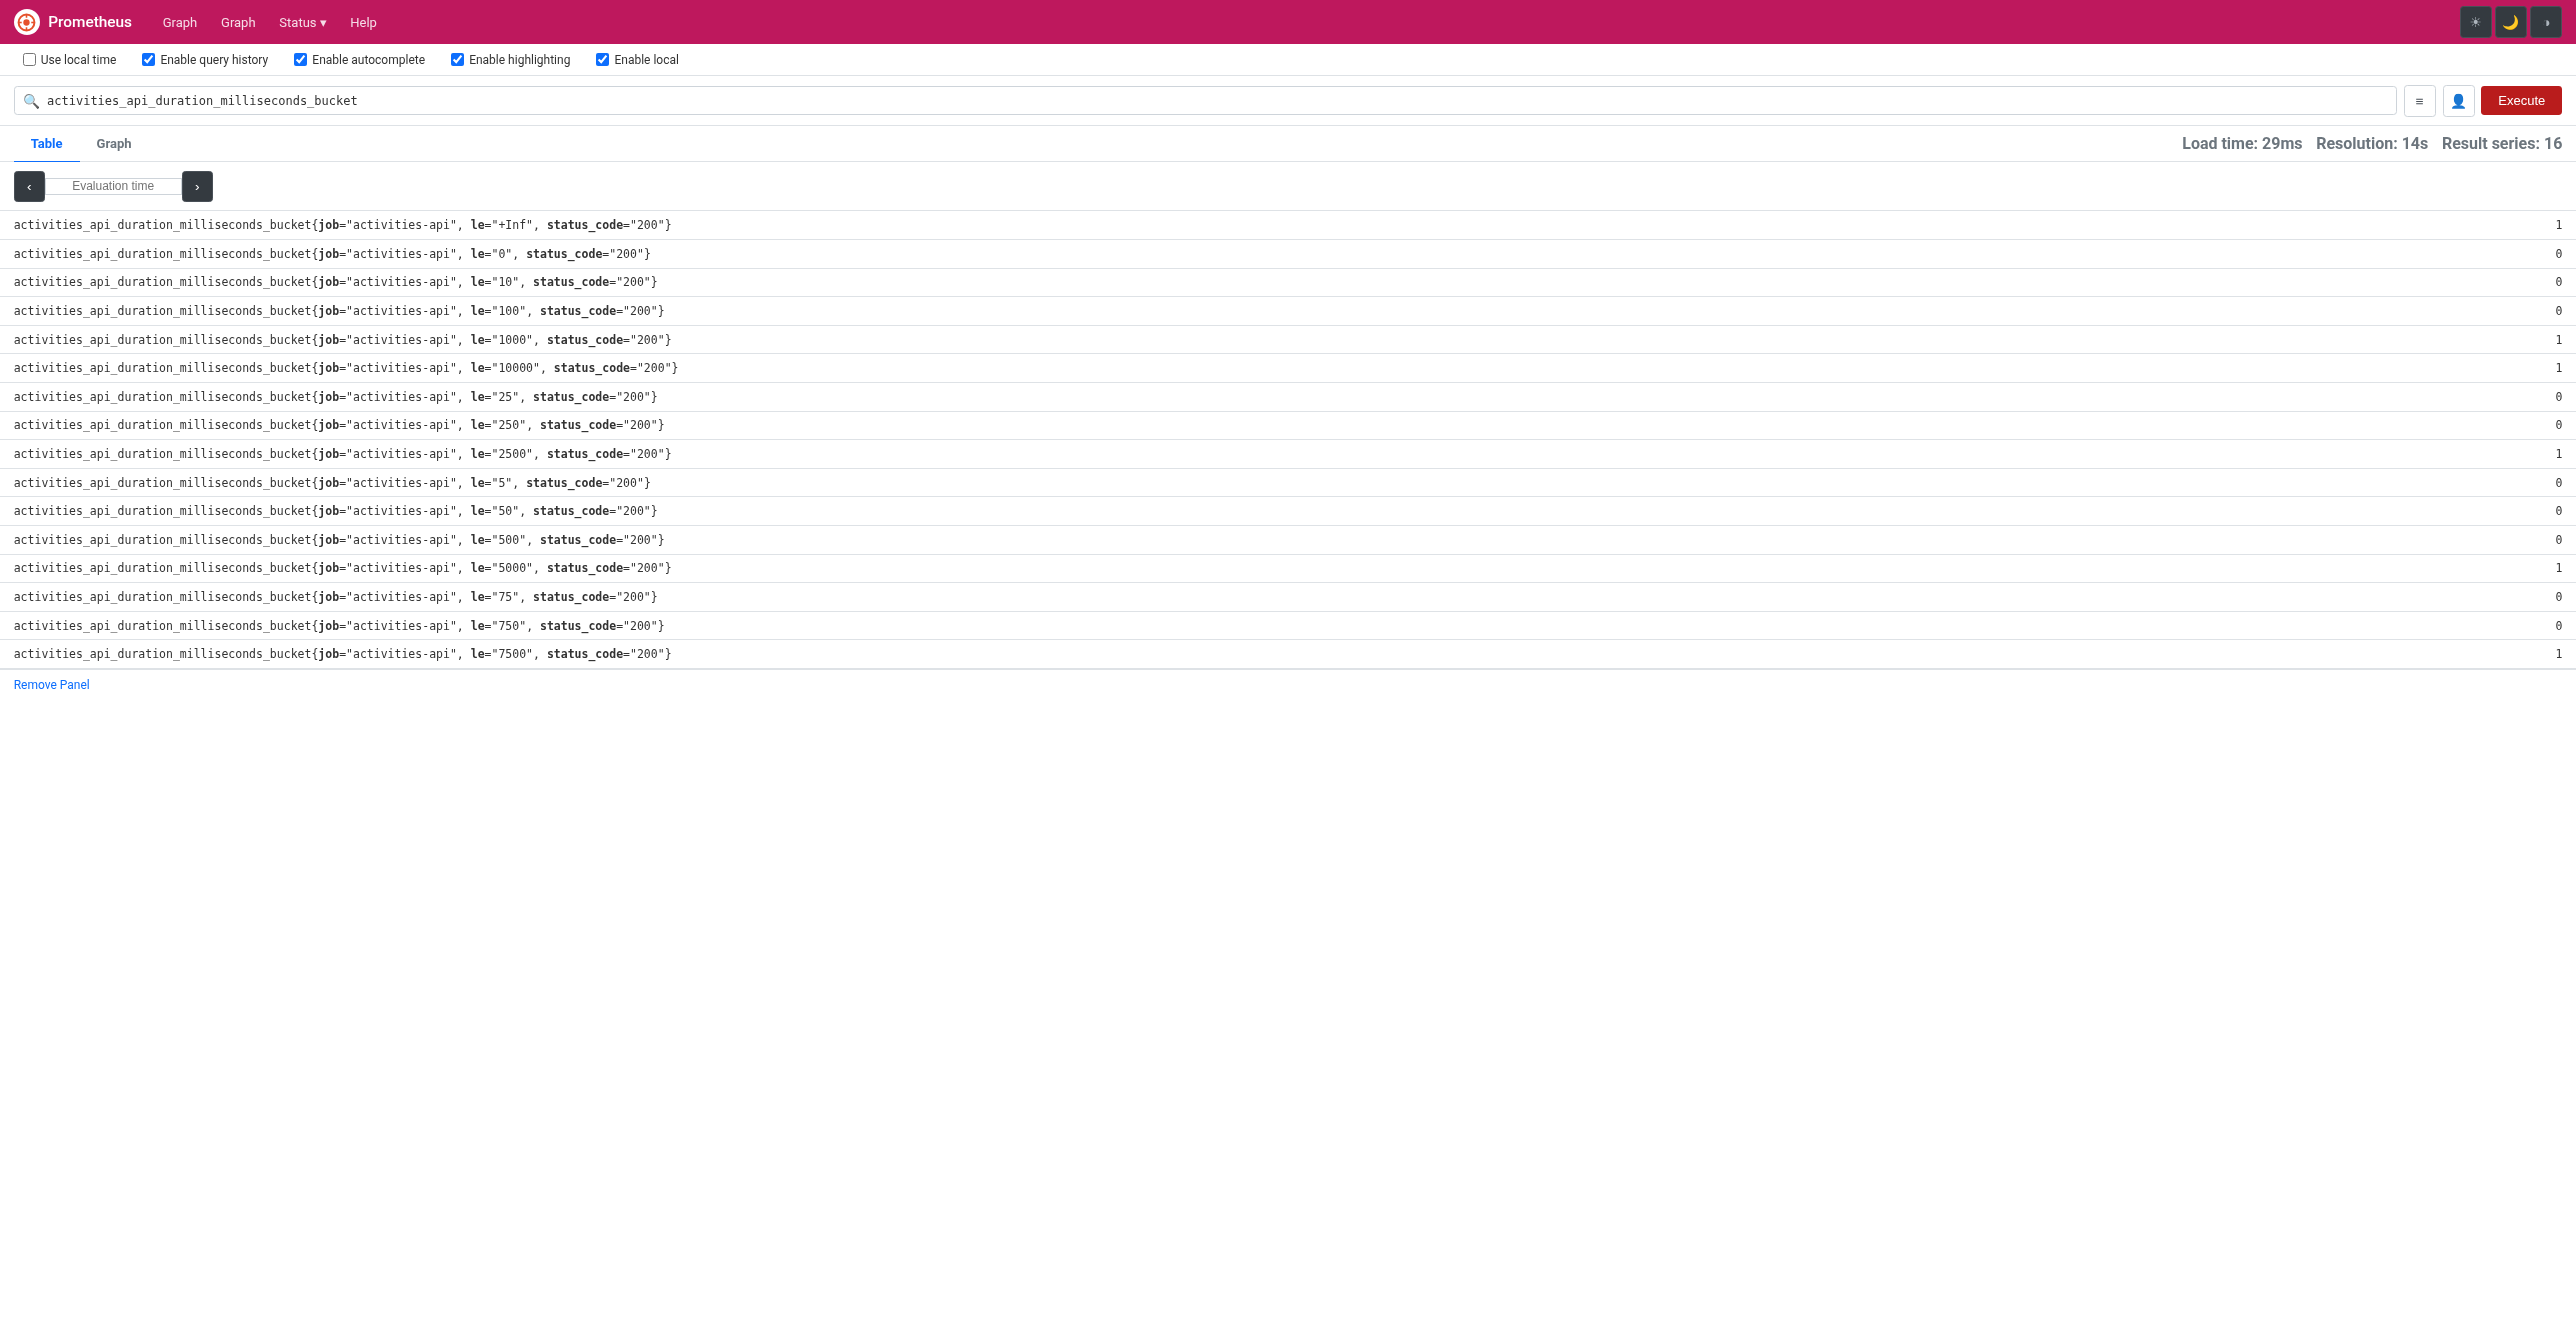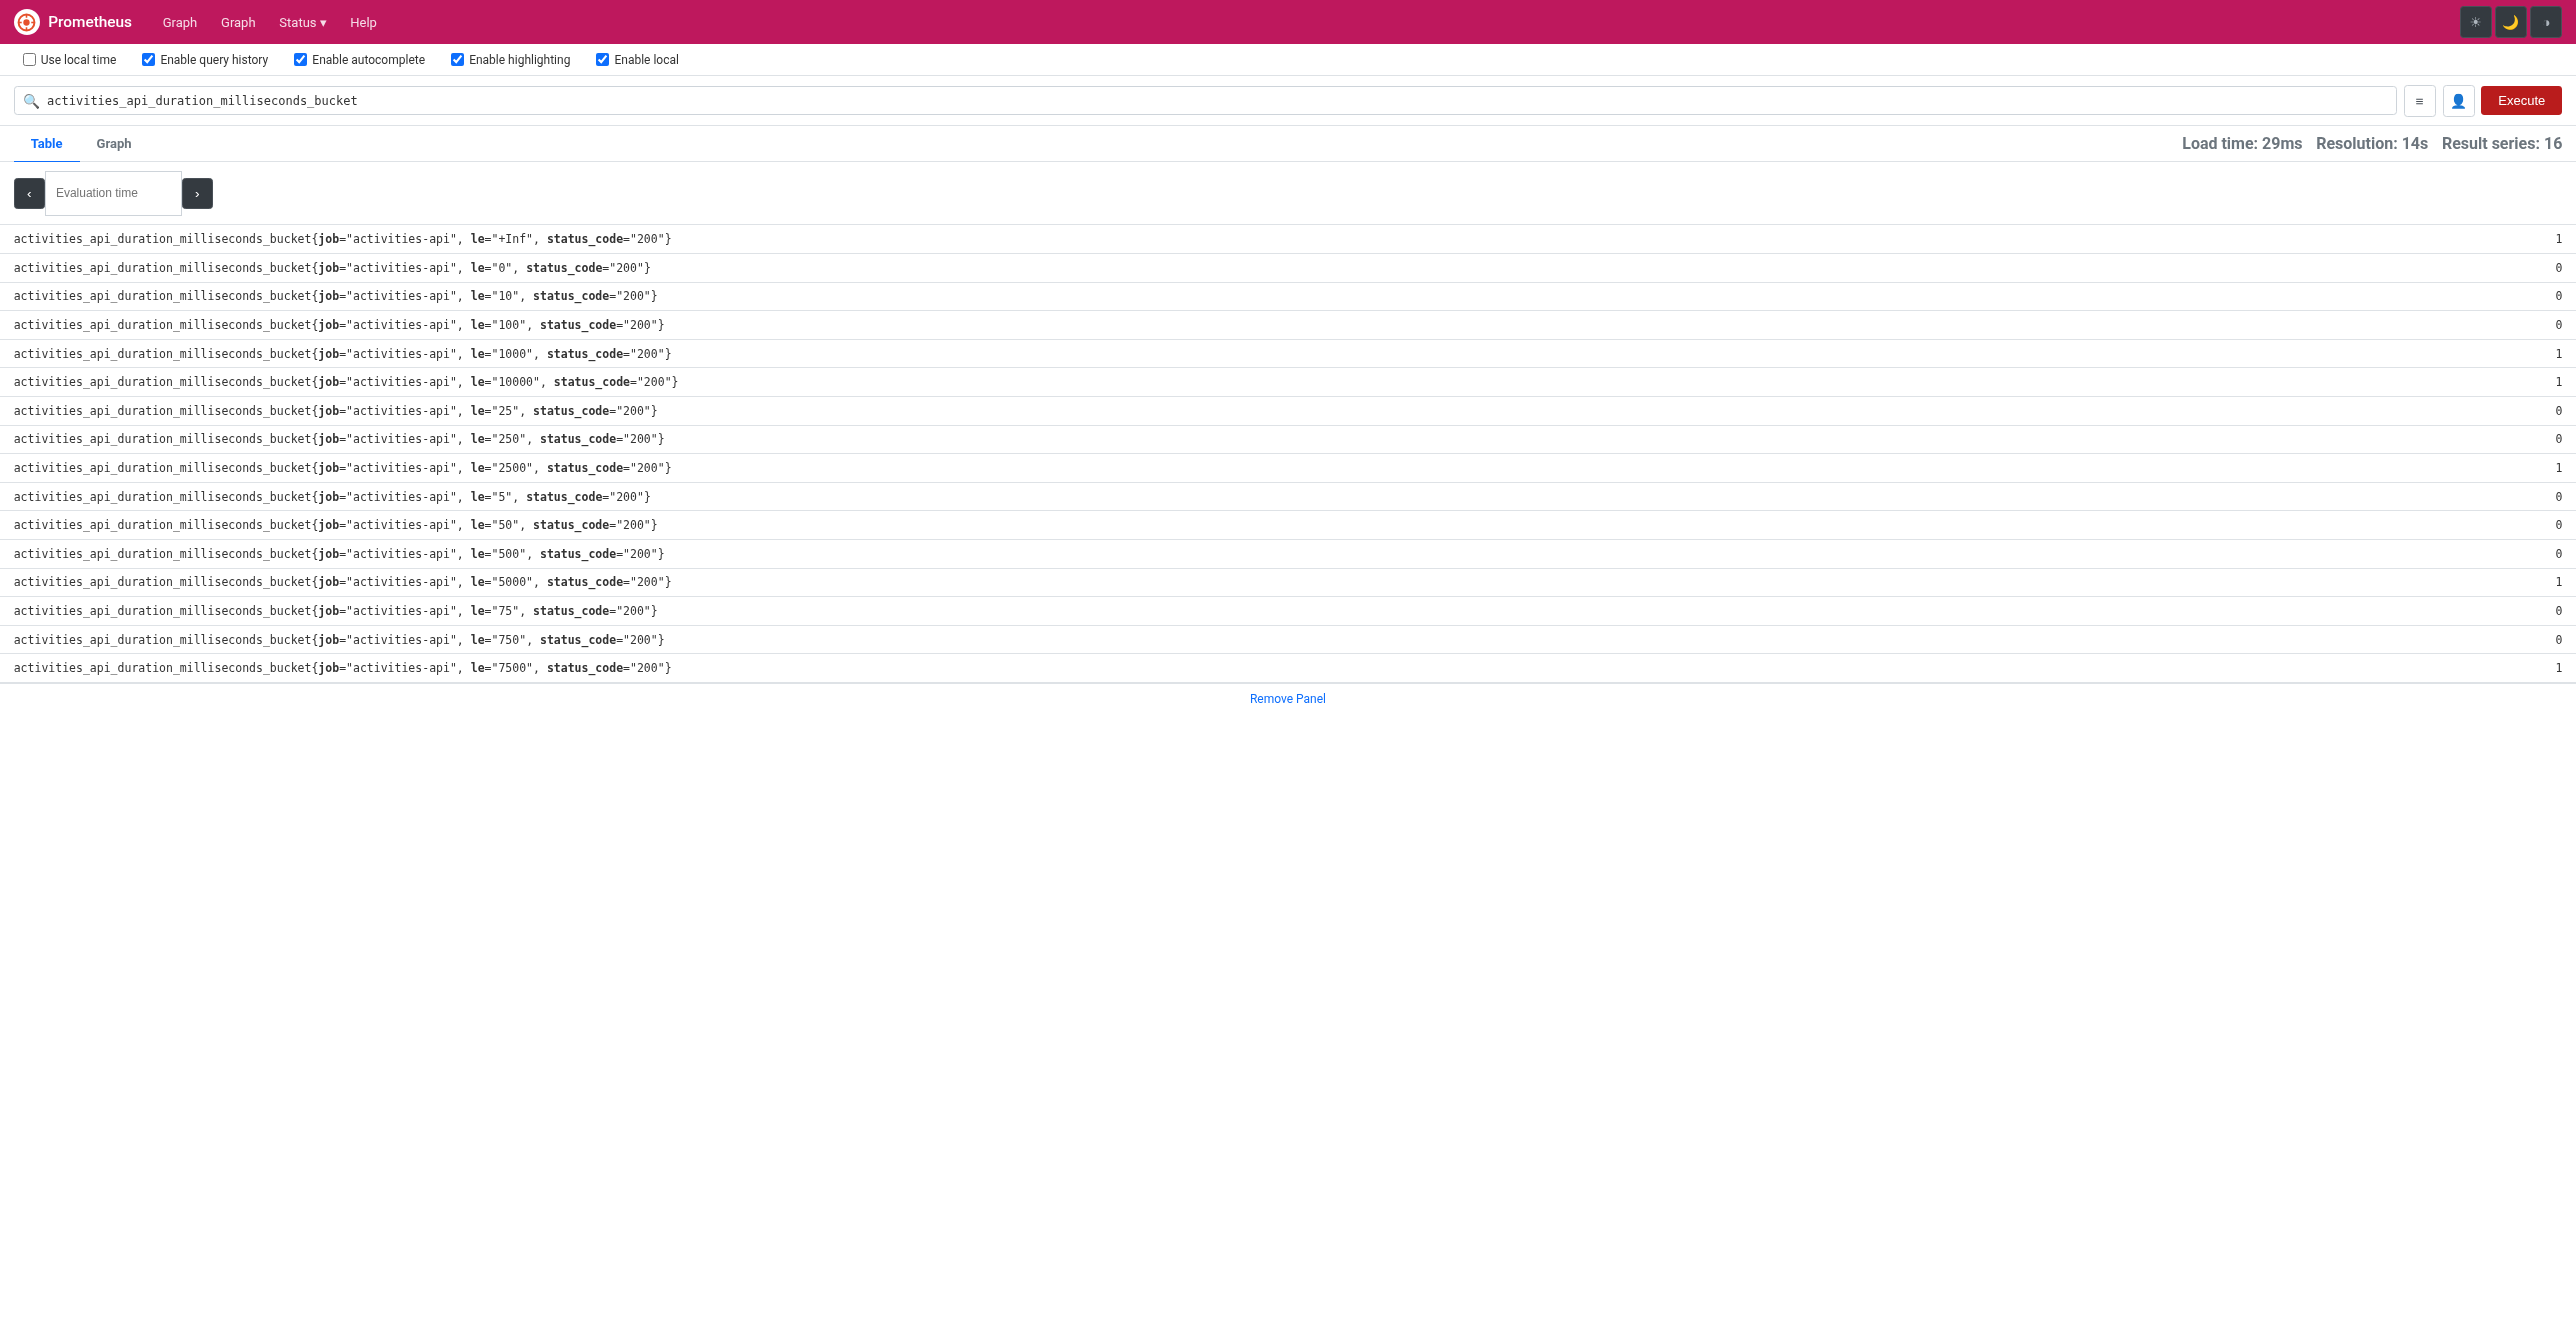--- a/index.html
+++ b/index.html
@@ -200,21 +200,22 @@
       color: #fff;
       font-size: 13.7px;
     }
     .eval-time-input {
       border: 0.9px solid #ced4da;
       padding: 5.1px 10.2px;
       font-size: 12px;
       color: #6c757d;
       outline: none;
       width: 137px;
-      height: 45px;
+      text-align: center;
+      height: 17px;
     }
 
     
     .results-table {
       width: 100%;
       border-collapse: collapse;
     }
     .results-table tr {
       border-bottom: 0.9px solid #dee2e6;
     }
@@ -231,21 +232,21 @@
       color: #333;
       width: 51px;
     }
     .metric-name { color: #333; }
     .metric-label-key { font-weight: bold; color: #333; margin-top: 44px; }
     .metric-label-val { color: #333; }
 
     
     .panel-footer {
       padding: 8.5px 13.7px;
-      text-align: center;
+      text-align: left;
       border-top: 0.9px solid #dee2e6;
     }
     .remove-panel-link {
       color: #0d6efd;
       cursor: pointer;
       font-size: 12px;
       text-decoration: none;
     }
 
     .content { }

